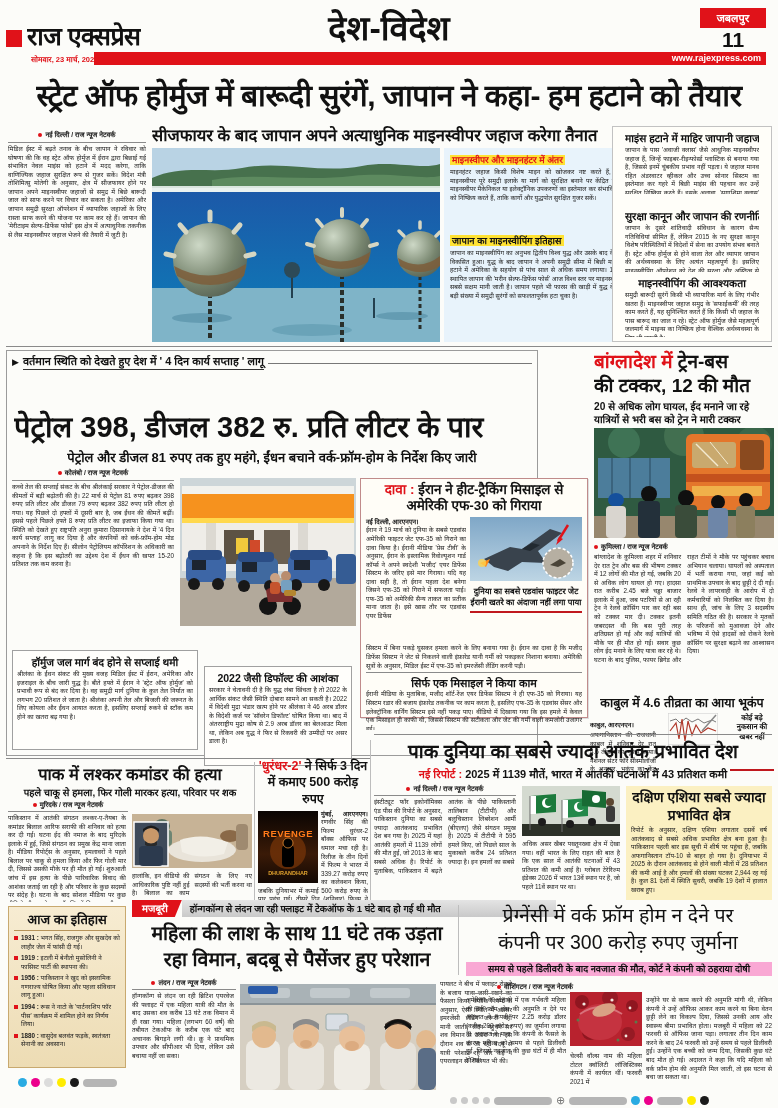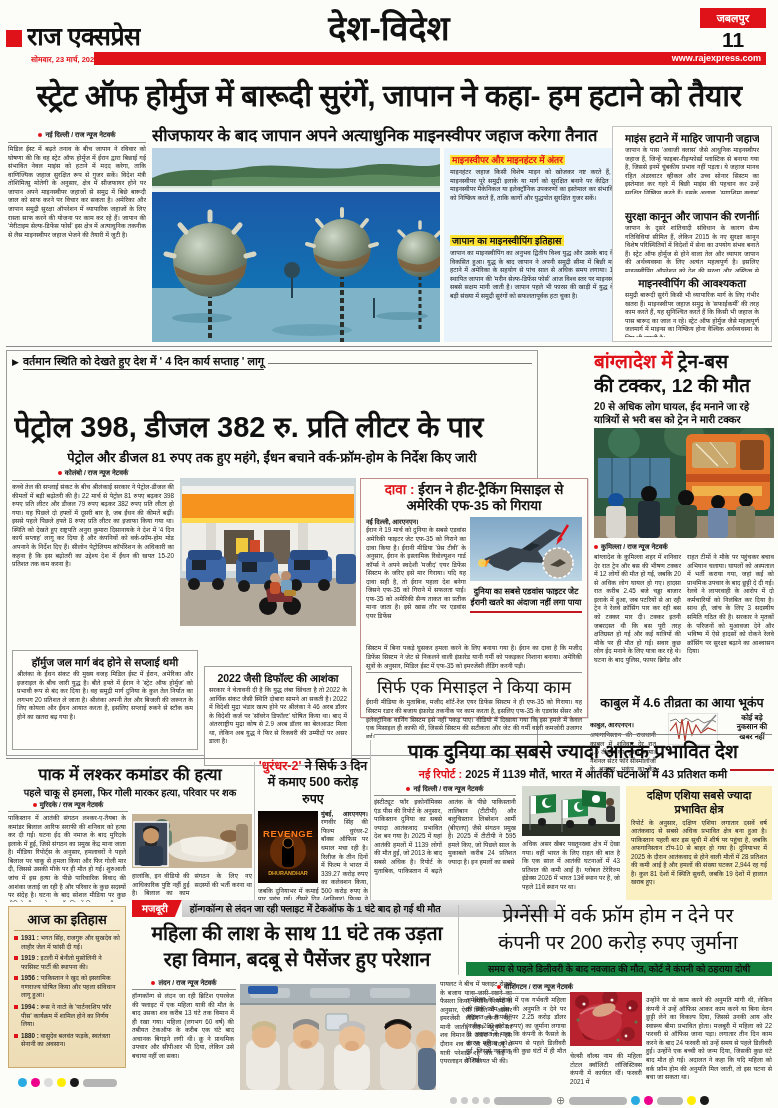--- a/index.html
+++ b/index.html
@@ -211,21 +211,21 @@
     <div class="bt" style="height:76px">श्रीलंका के ईंधन संकट की मुख्य वजह मिडिल ईस्ट में ईरान, अमेरिका और इजराइल के बीच जारी युद्ध है। बीते हफ्ते में ईरान ने 'स्ट्रेट ऑफ होर्मुज' को प्रभावी रूप से बंद कर दिया है। वह समुद्री मार्ग दुनिया के कुल तेल निर्यात का लगभग 20 प्रतिशत ले जाता है। श्रीलंका अपनी तेल और बिजली की जरूरत के लिए कोयला और ईंधन आयात करता है, इसलिए सप्लाई रुकने से स्टॉक कम होने का खतरा बढ़ गया है।</div>
   </div>
   <div class="abs box" style="left:204px;top:666px;width:148px;height:100px;padding:2px 4px">
     <div class="sec-title">2022 जैसी डिफॉल्ट की आशंका</div>
     <div class="bt" style="height:76px">सरकार ने चेतावनी दी है कि युद्ध लंबा खिंचता है तो 2022 के आर्थिक संकट जैसी स्थिति दोबारा सामने आ सकती है। 2022 में विदेशी मुद्रा भंडार खत्म होने पर श्रीलंका ने 46 अरब डॉलर के विदेशी कर्ज पर 'सॉवरेन डिफॉल्ट' घोषित किया था। बाद में अंतरराष्ट्रीय मुद्रा कोष से 2.9 अरब डॉलर का बेलआउट मिला था, लेकिन अब युद्ध ने फिर से रिकवरी की उम्मीदों पर असर डाला है।</div>
   </div>
 
   <div class="abs" style="left:360px;top:478px;width:228px;height:240px;border:1px solid #c08b8b;background:#fffdf7;box-shadow:1px 1px 0 #ddd;padding:3px 5px">
     <div class="center" style="font-size:13.5px;font-weight:800;line-height:1.2">
       <span class="red">दावा :</span>
-      <span>ईरान ने हीट-ट्रैकिंग मिसाइल से अमेरिकी एफ-35 को गिराया</span>
+      <span>ईरान ने हीट-ट्रैकिंग मिसाइल से अमेरिकी एफ-30 को गिराया</span>
     </div>
     <div style="display:flex;gap:4px;margin-top:3px">
       <div style="flex:1">
         <div style="font-size:6.5px;font-weight:bold">नई दिल्ली, आरएनएन।</div>
         <div class="bt" style="height:118px">ईरान ने 19 मार्च को दुनिया के सबसे एडवांस अमेरिकी फाइटर जेट एफ-35 को गिराने का दावा किया है। ईरानी मीडिया 'प्रेस टीवी' के अनुसार, ईरान के इस्लामिक रिवोल्यूशन गार्ड कॉर्प्स ने अपने स्वदेशी 'मजीद' एयर डिफेंस सिस्टम के जरिए इसे मार गिराया। यदि यह दावा सही है, तो ईरान पहला देश बनेगा जिसने एफ-35 को गिराने में सफलता पाई। एफ-35 को अमेरिकी सैन्य ताकत का प्रतीक माना जाता है। इसे खास तौर पर एडवांस एयर डिफेंस</div>
       </div>
       <div style="width:112px">
         <div>
           <svg width="112" height="64" viewBox="0 0 112 64">
             <defs>
@@ -243,21 +243,21 @@
               <polygon points="86,28 93,22 89,20" fill="#e01219"></polygon>
             <circle cx="88" cy="46" r="15" fill="#b6afa2" stroke="#fff" stroke-width="1.5" stroke-dasharray="3,2"></circle>
             <polygon points="80,48 90,42 96,46 88,50" fill="#4a4438"></polygon>
           </svg>
         </div>
         <div class="cap redline" style="font-size:8.2px;padding:2px 0 3px">दुनिया का सबसे एडवांस फाइटर जेट ईरानी खतरे का अंदाजा नहीं लगा पाया</div>
       </div>
     </div>
     <div class="bt" style="height:26px">सिस्टम में बिना पकड़े घुसकर हमला करने के लिए बनाया गया है। ईरान का दावा है कि मजीद डिफेंस सिस्टम ने जेट से निकलने वाली इंफ्रारेड यानी गर्मी को पकड़कर निशाना बनाया। अमेरिकी सूत्रों के अनुसार, मिडिल ईस्ट में एफ-35 को इमरजेंसी लैंडिंग करनी पड़ी।</div>
     <div class="hr" style="margin:2px 0"></div>
-    <div class="center" style="font-size:17px;font-weight:400">सिर्फ एक मिसाइल ने किया काम</div>
+    <div class="center" style="font-size:11px;font-weight:700">सिर्फ एक मिसाइल ने किया काम</div>
     <div class="bt" style="height:40px">ईरानी मीडिया के मुताबिक, मजीद शॉर्ट-रेंज एयर डिफेंस सिस्टम ने ही एफ-35 को गिराया। यह सिस्टम रडार की बजाय इंफ्रारेड तकनीक पर काम करता है, इसलिए एफ-35 के एडवांस सेंसर और इलेक्ट्रॉनिक वार्निंग सिस्टम इसे नहीं पकड़ पाए। वीडियो में दिखाया गया कि इस हमले में केवल एक मिसाइल ही काफी थी, जिससे सिस्टम की सटीकता और जेट की गर्मी वाली कमजोरी उजागर हुई।</div>
   </div>
 
   <div class="abs nowrap" style="left:594px;top:350px;width:180px;font-size:19px;font-weight:800;line-height:1.25">
     <span class="red">बांग्लादेश में</span>
     <span>ट्रेन-बस</span><br>
     <span>की टक्कर, 12 की मौत</span>
   </div>
   <div class="abs" style="left:594px;top:400px;width:180px;font-size:10.2px;font-weight:800;line-height:1.3">20 से अधिक लोग घायल, ईद मनाने जा रहे यात्रियों से भरी बस को ट्रेन ने मारी टक्कर</div>
   <div class="abs" style="left:594px;top:428px;width:180px;height:110px">
@@ -418,21 +418,21 @@
         </g>
       <g>
           <circle cx="20" cy="36" r="4" fill="#1c1c1c"></circle>
           <circle cx="48" cy="38" r="4" fill="#1c1c1c"></circle>
           <circle cx="70" cy="36" r="4" fill="#1c1c1c"></circle>
         </g>
     </svg>
   </div>
   <div class="abs bt" style="left:522px;top:840px;width:98px;height:60px">अधिक असर खैबर पख्तूनख्वा क्षेत्र में देखा गया। वहीं भारत के लिए राहत की बात है कि एक साल में आतंकी घटनाओं में 43 प्रतिशत की कमी आई है। ग्लोबल टेरेरिज्म इंडेक्स 2026 में भारत 13वें स्थान पर है, जो पहले 11वें स्थान पर था।</div>
   <div class="abs" style="left:626px;top:786px;width:146px;height:114px;background:#fbf0c2;padding:3px 5px">
-    <div class="cap" style="font-size:11px">दक्षिण एशिया सबसे ज्यादा प्रभावित क्षेत्र</div>
+    <div class="cap" style="font-size:14px">दक्षिण एशिया सबसे ज्यादा प्रभावित क्षेत्र</div>
     <div class="bt" style="height:86px;margin-top:2px">रिपोर्ट के अनुसार, दक्षिण एशिया लगातार दसवें वर्ष आतंकवाद से सबसे अधिक प्रभावित क्षेत्र बना हुआ है। पाकिस्तान पहली बार इस सूची में शीर्ष पर पहुंचा है, जबकि अफगानिस्तान टॉप-10 से बाहर हो गया है। दुनियाभर में 2025 के दौरान आतंकवाद से होने वाली मौतों में 28 प्रतिशत की कमी आई है और हमलों की संख्या घटकर 2,944 रह गई है। कुल 81 देशों में स्थिति सुधरी, जबकि 19 देशों में हालात खराब हुए।</div>
   </div>
 
   <div class="abs" style="left:8px;top:906px;width:118px;height:162px;background:linear-gradient(#f7ecd2,#eddcb4);border:1px solid #c8a96f;padding:3px 5px">
     <div class="center" style="font-size:13px;font-weight:800;border-bottom:1px solid #b6935a;padding-bottom:2px">आज का इतिहास</div>
     <div style="margin-top:3px">
       <div style="display:flex;gap:3px;margin-bottom:3px">
           <span style="width:4px;height:4px;background:#e01219;margin-top:2px;flex:0 0 auto"></span>
           <span class="bt" style="text-align:left"><b>1931 :</b> <span>भगत सिंह, राजगुरु और सुखदेव को लाहौर जेल में फांसी दी गई।</span></span>
         </div>
@@ -508,23 +508,23 @@
         <circle cx="186" cy="56" r="10" fill="#e2b98e"></circle>
           <rect x="178" y="64" width="18" height="42" rx="6" fill="#5a6d86"></rect>
       </g>
     </svg>
   </div>
   <div class="abs bt" style="left:440px;top:980px;width:72px;height:114px">पायलट ने बीच में फ्लाइट रोकने के बजाय यात्रा जारी रखने का फैसला किया, क्योंकि नियमों के अनुसार, ऐसी स्थिति में अक्सर इमरजेंसी लैंडिंग जरूरी नहीं मानी जाती। लंदन पहुंचने पर शव विमान से उतारा गया। इस दौरान शव से आ रही बदबू से यात्री परेशान रहे और कई ने एयरलाइन से शिकायत भी की।</div>
   <div class="abs vr" style="left:458px;top:905px;height:70px"></div>
 
   <div class="abs center" style="left:462px;top:902px;width:312px;font-size:19.5px;font-weight:400;line-height:1.4">
     <span class="nowrap">प्रेग्नेंसी में वर्क फ्रॉम होम न देने पर</span><br>
-    <span class="nowrap">कंपनी पर 200 करोड़ रुपए जुर्माना</span>
-  </div>
-  <div class="abs center nowrap" style="left:466px;top:962px;width:306px;height:14px;background:#15803d;font-size:9.3px;font-weight:800;line-height:15px">समय से पहले डिलीवरी के बाद नवजात की मौत, कोर्ट ने कंपनी को ठहराया दोषी</div>
+    <span class="nowrap">कंपनी पर 300 करोड़ रुपए जुर्माना</span>
+  </div>
+  <div class="abs center nowrap" style="left:466px;top:962px;width:306px;height:14px;background:#f9a8d4;font-size:9.3px;font-weight:800;line-height:15px">समय से पहले डिलीवरी के बाद नवजात की मौत, कोर्ट ने कंपनी को ठहराया दोषी</div>
   <div class="abs" style="left:470px;top:982px;width:130px">
     <div class="byline">
       <span class="dot"></span>
       <span>वॉशिंगटन / राज न्यूज नेटवर्क</span>
     </div>
     <div class="hr" style="margin-top:2px"></div>
   </div>
   <div class="abs bt" style="left:466px;top:996px;width:100px;height:100px">अमेरिका के ओहायो में एक गर्भवती महिला को वर्क फ्रॉम होम की अनुमति न देने पर अदालत ने कंपनी पर 2.25 करोड़ डॉलर (करीब 200 करोड़ रुपए) का जुर्माना लगाया है। अदालत ने माना कि कंपनी के फैसले के कारण महिला को समय से पहले डिलीवरी हुई, जिससे नवजात की कुछ घंटों में ही मौत हो गई।</div>
   <div class="abs" style="left:570px;top:992px;width:72px">
     <div>

